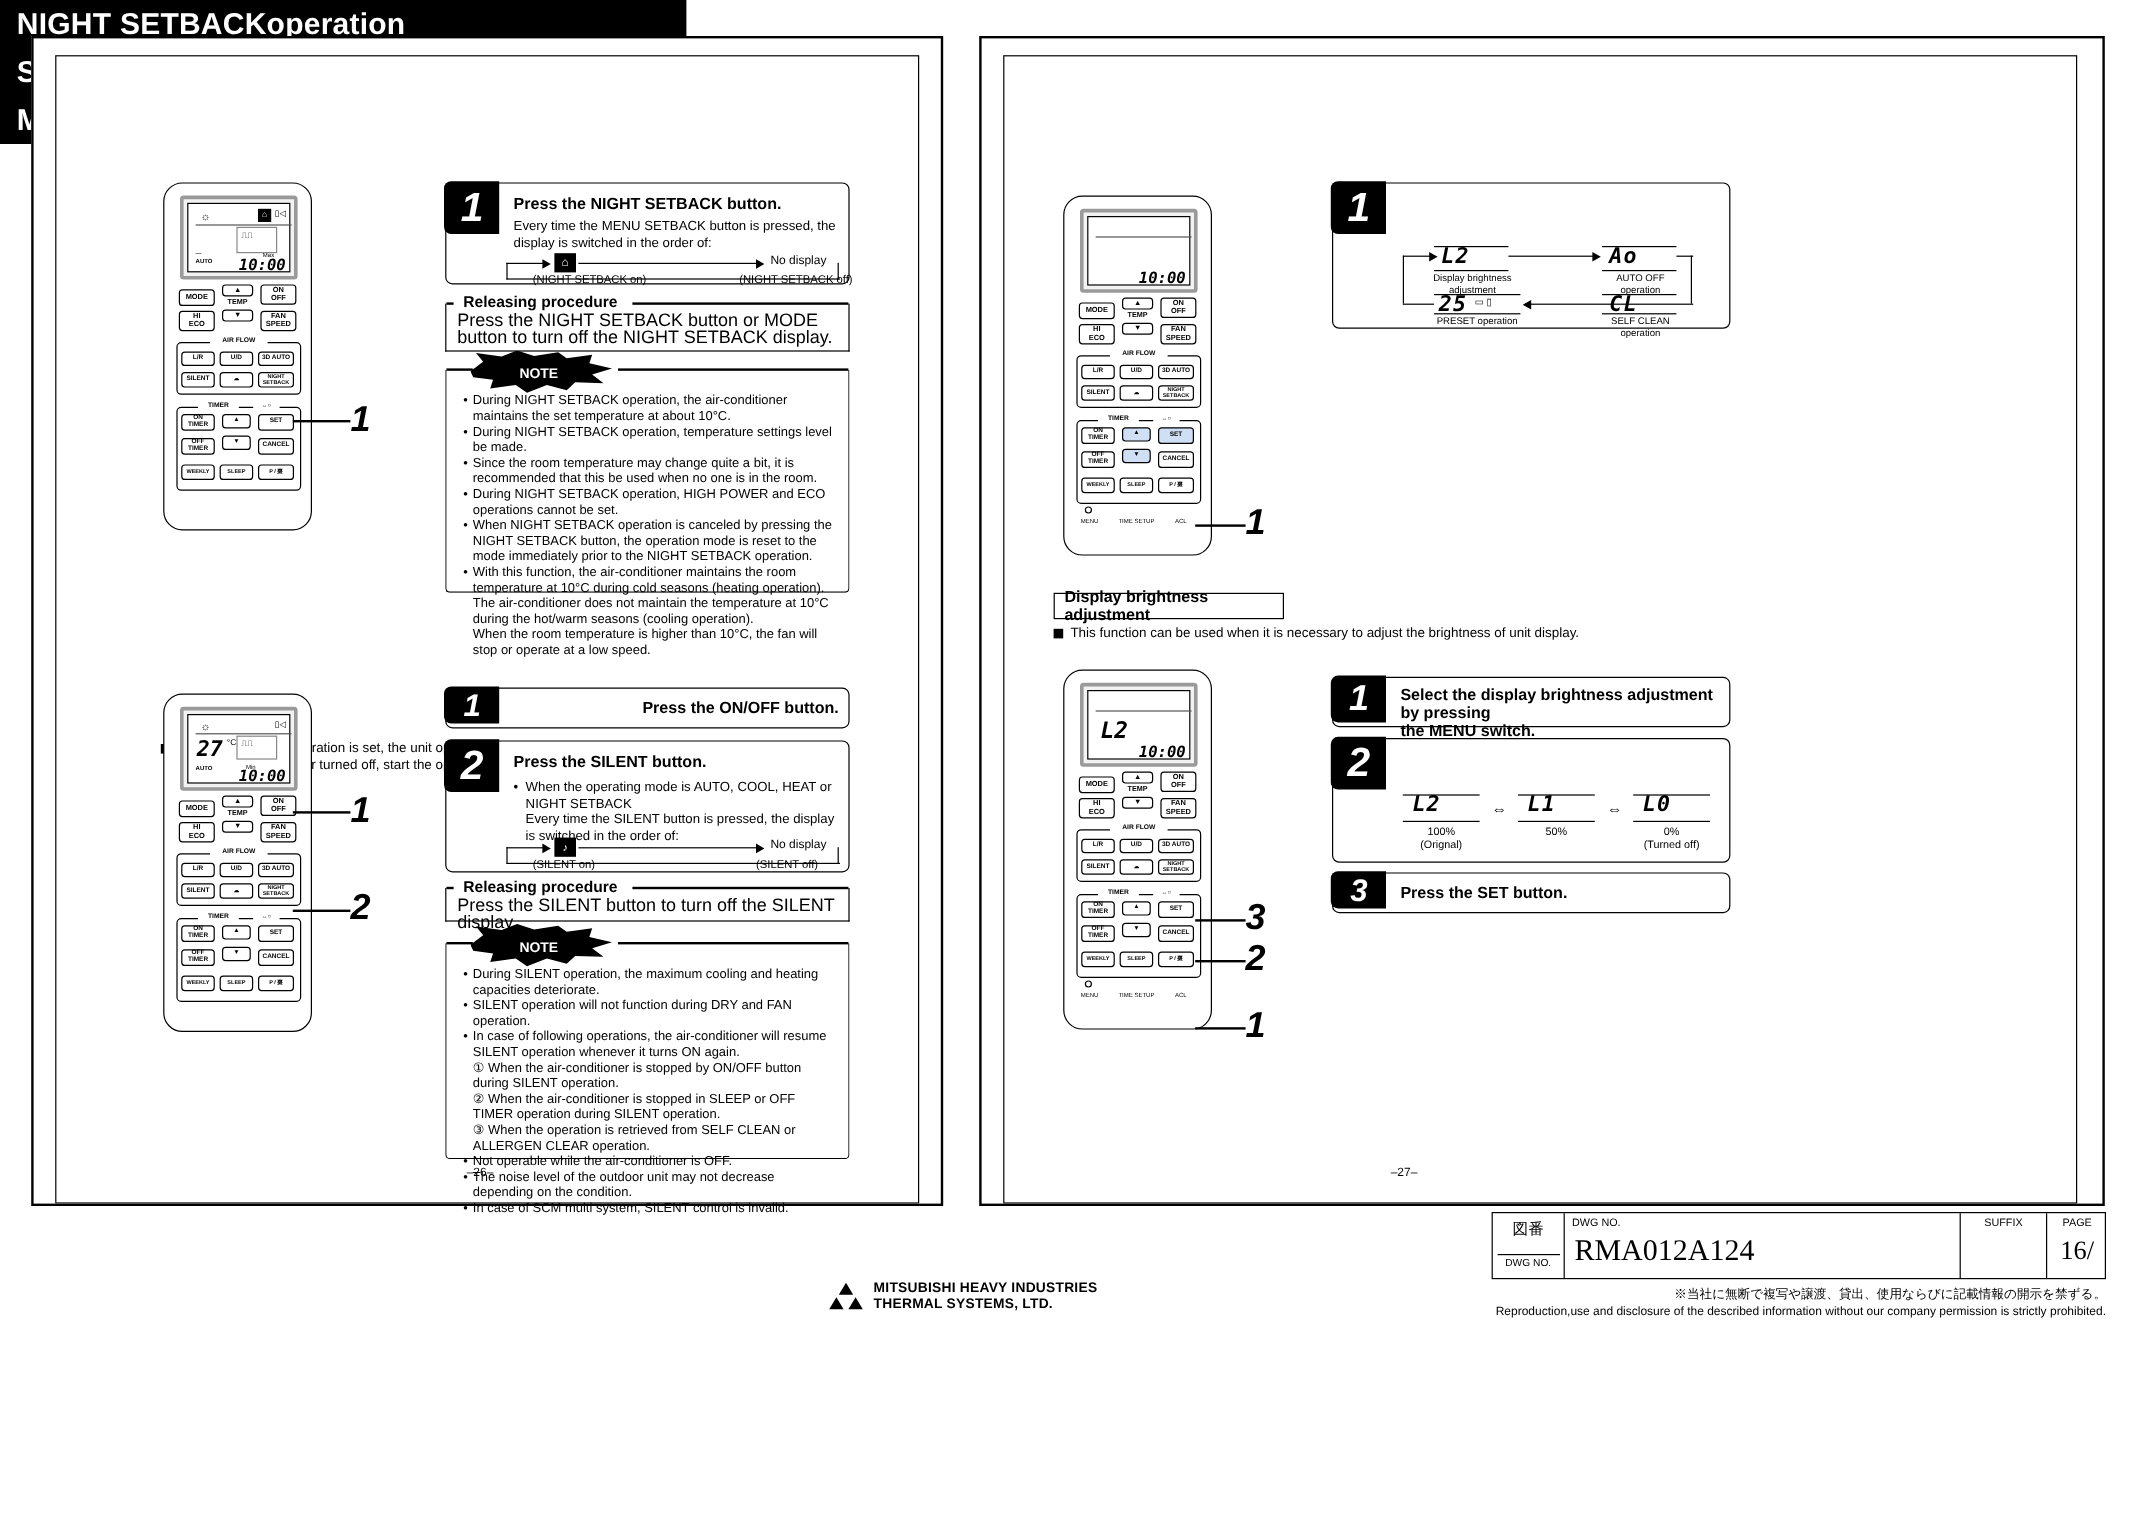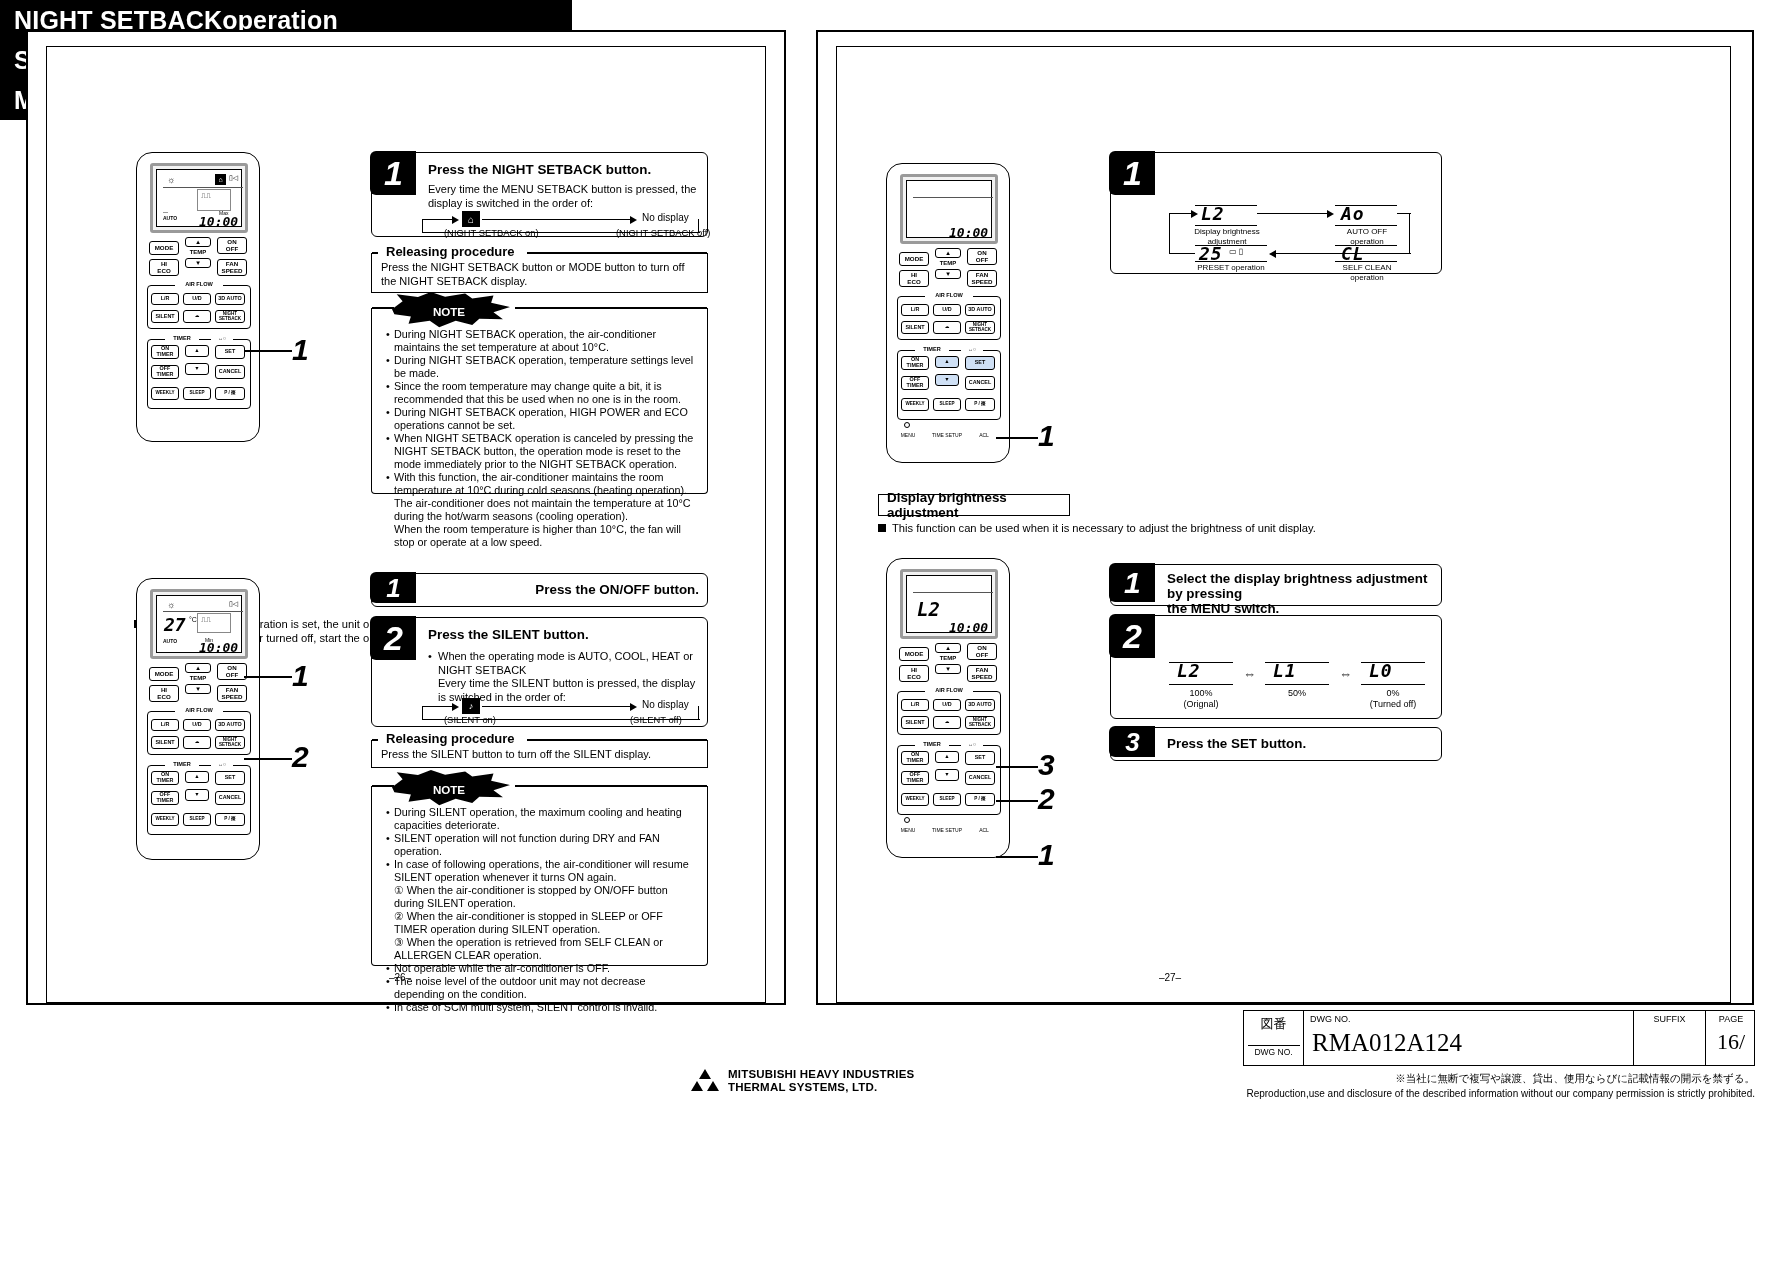--- a/index.html
+++ b/index.html
@@ -87,21 +87,21 @@
     white-space:nowrap;
   }
   .rel .topline-l {
     position:absolute; top:-1px; left:0; width:6px; height:1.5px; background:#000;
   }
   .rel .topline-r {
     position:absolute; top:-1px; right:0; height:1.5px; background:#000;
   }
   .rel .reltext {
     position:absolute; left:9px; right:9px; top:8px;
-    font-size:11px; line-height:13.6px;
+    font-size:15px; line-height:13.6px;
   }
 
   
   .notebox {
     position:absolute;
     border:1.5px solid #000;
     border-top:none;
     border-radius:0 0 4px 4px;
   }
   .notebox .ntop-l { position:absolute; top:-1px; left:0; width:22px; height:1.5px; background:#000; }

